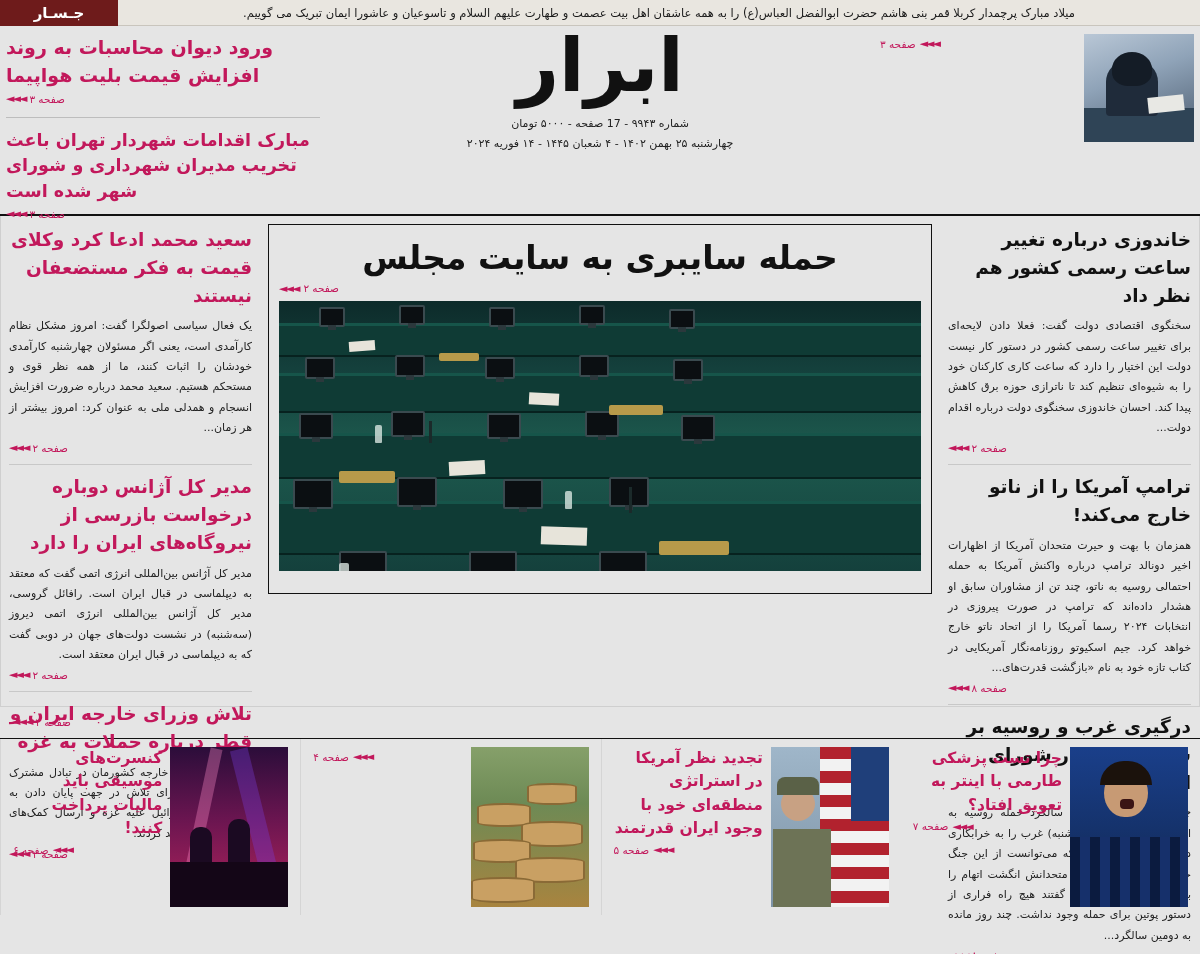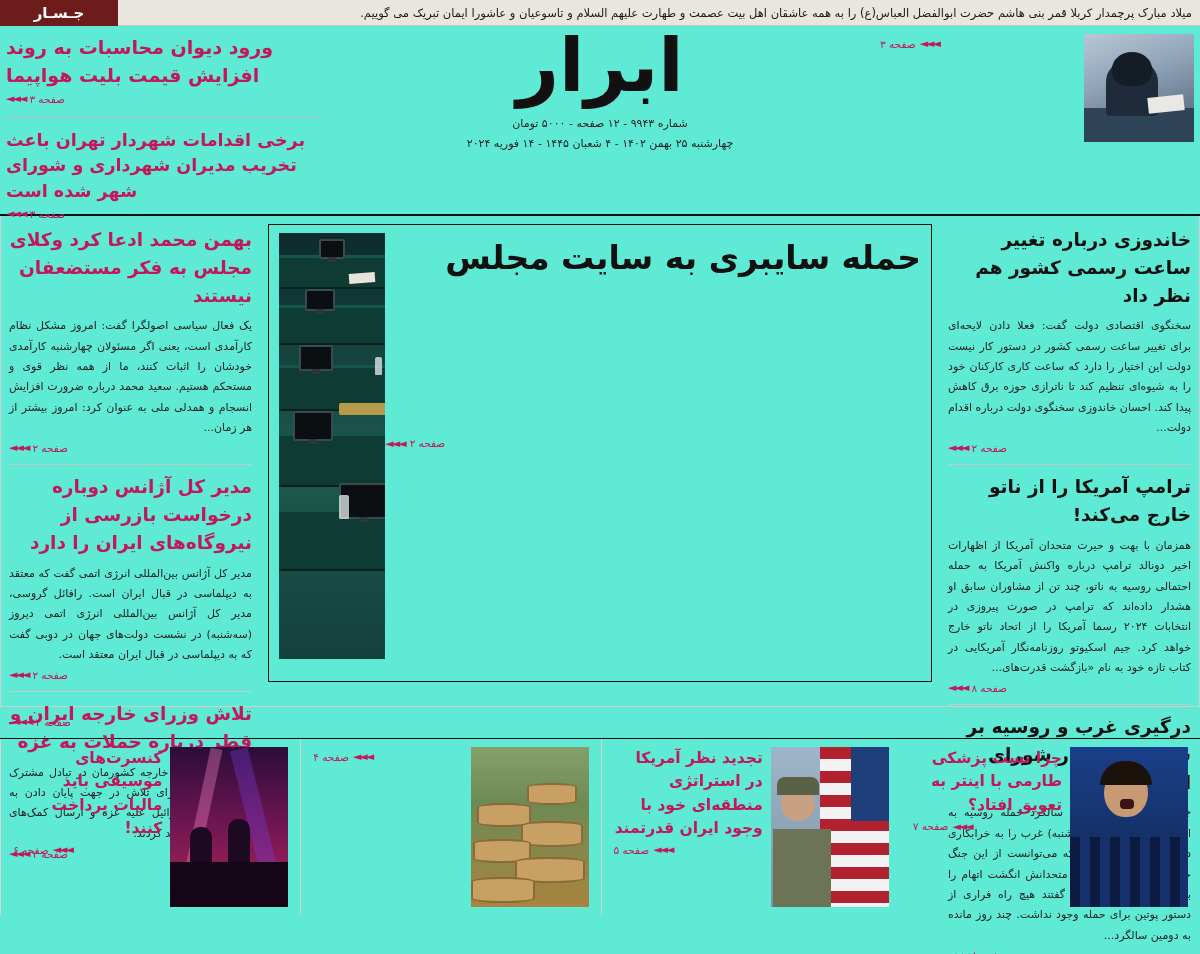--- a/index.html
+++ b/index.html
@@ -5,21 +5,21 @@
   * { box-sizing: border-box; }
   html, body {
     margin: 0; padding: 0;
     background: #ffffff;
     font-family: "DejaVu Sans", "Liberation Sans", sans-serif;
   }
   .page {
     width: 1200px;
     height: 954px;
     position: relative;
-    background: #5eead4;
+    background: #e5e5e5;
     overflow: hidden;
   }
 
   
   .topbar {
     height: 26px;
     background: #e9e6e0;
     border-bottom: 1px solid #c9c5bd;
     display: flex;
     flex-direction: row-reverse;
@@ -32,21 +32,21 @@
     color: #fff;
     font-size: 15px;
     font-weight: bold;
     display: flex;
     align-items: center;
     justify-content: center;
     letter-spacing: 2px;
   }
   .topbar-text {
     flex: 1;
-    text-align: right;
+    text-align: center;
     font-size: 11.5px;
     color: #1a1a1a;
     padding: 0 8px;
     white-space: nowrap;
     overflow: hidden;
   }
 
   
   .masthead {
     height: 190px;
@@ -181,23 +181,23 @@
     line-height: 1.85;
     text-align: justify;
     margin-top: 7px;
   }
   .divider { border: 0; border-top: 1px solid #c8c8c8; margin: 8px 0; }
 
   
   .feature {
     border: 1px solid #111;
     padding: 8px 10px 22px;
-    height: 458px;
-    display: flex;
-    flex-direction: row;
+    height: 370px;
+    display: flex;
+    flex-direction: column;
   }
   .feature-title {
     color: #111;
     font-size: 33px;
     font-weight: bold;
     text-align: center;
     line-height: 1.3;
     margin: 4px 0 2px;
   }
   .feature-pagemark {
@@ -303,32 +303,32 @@
     <div class="mh-col-right">
       <div class="headline-block">
         <div class="hl-red">ورود دیوان محاسبات به روند افزایش قیمت بلیت هواپیما</div>
         <div class="pagemark">
           <span class="arrows">◄◄◄</span>
           <span>صفحه ۳</span>
         </div>
       </div>
       <hr class="hr-thin">
       <div class="headline-block">
-        <div class="hl-red small">برخی اقدامات شهردار تهران باعث تخریب مدیران شهرداری و شورای شهر شده است</div>
+        <div class="hl-red small">مبارک اقدامات شهردار تهران باعث تخریب مدیران شهرداری و شورای شهر شده است</div>
         <div class="pagemark">
           <span class="arrows">◄◄◄</span>
           <span>صفحه ۳</span>
         </div>
       </div>
     </div>
 
     <div class="mh-col-center">
       <div class="paper-name">ابرار</div>
       <div class="paper-meta">
-        <div>شماره ۹۹۴۳ - ۱۲ صفحه - ۵۰۰۰ تومان</div>
+        <div>شماره ۹۹۴۳ - 17 صفحه - ۵۰۰۰ تومان</div>
         <div>چهارشنبه ۲۵ بهمن ۱۴۰۲ - ۴ شعبان ۱۴۴۵ - ۱۴ فوریه ۲۰۲۴</div>
       </div>
     </div>
 
     <div class="mh-col-left">
       <div class="mh-news-text">
         <div class="pagemark">
           <span>صفحه ۳</span>
           <span class="arrows">◄◄◄</span>
         </div>
@@ -339,21 +339,21 @@
         <div class="hijab"></div>
         <div class="paperwhite"></div>
       </div>
     </div>
   </div>
 
   <div class="main">
 
     <div class="col-right">
       <div class="story">
-        <div class="story-hl">بهمن محمد ادعا کرد وکلای مجلس به فکر مستضعفان نیستند</div>
+        <div class="story-hl">سعید محمد ادعا کرد وکلای قیمت به فکر مستضعفان نیستند</div>
         <div class="story-body">یک فعال سیاسی اصولگرا گفت: امروز مشکل نظام کارآمدی است، یعنی اگر مسئولان چهارشنبه کارآمدی خودشان را اثبات کنند، ما از همه نظر قوی و مستحکم هستیم. سعید محمد درباره ضرورت افزایش انسجام و همدلی ملی به عنوان کرد: امروز بیشتر از هر زمان...</div>
         <div class="pagemark">
           <span class="arrows">◄◄◄</span>
           <span>صفحه ۲</span>
         </div>
       </div>
       <hr class="divider">
       <div class="story">
         <div class="story-hl">مدیر کل آژانس دوباره درخواست بازرسی از نیروگاه‌های ایران را دارد</div>
         <div class="story-body">مدیر کل آژانس بین‌المللی انرژی اتمی گفت که معتقد به دیپلماسی در قبال ایران است. رافائل گروسی، مدیر کل آژانس بین‌المللی انرژی اتمی دیروز (سه‌شنبه) در نشست دولت‌های جهان در دوبی گفت که به دیپلماسی در قبال ایران معتقد است.</div>

